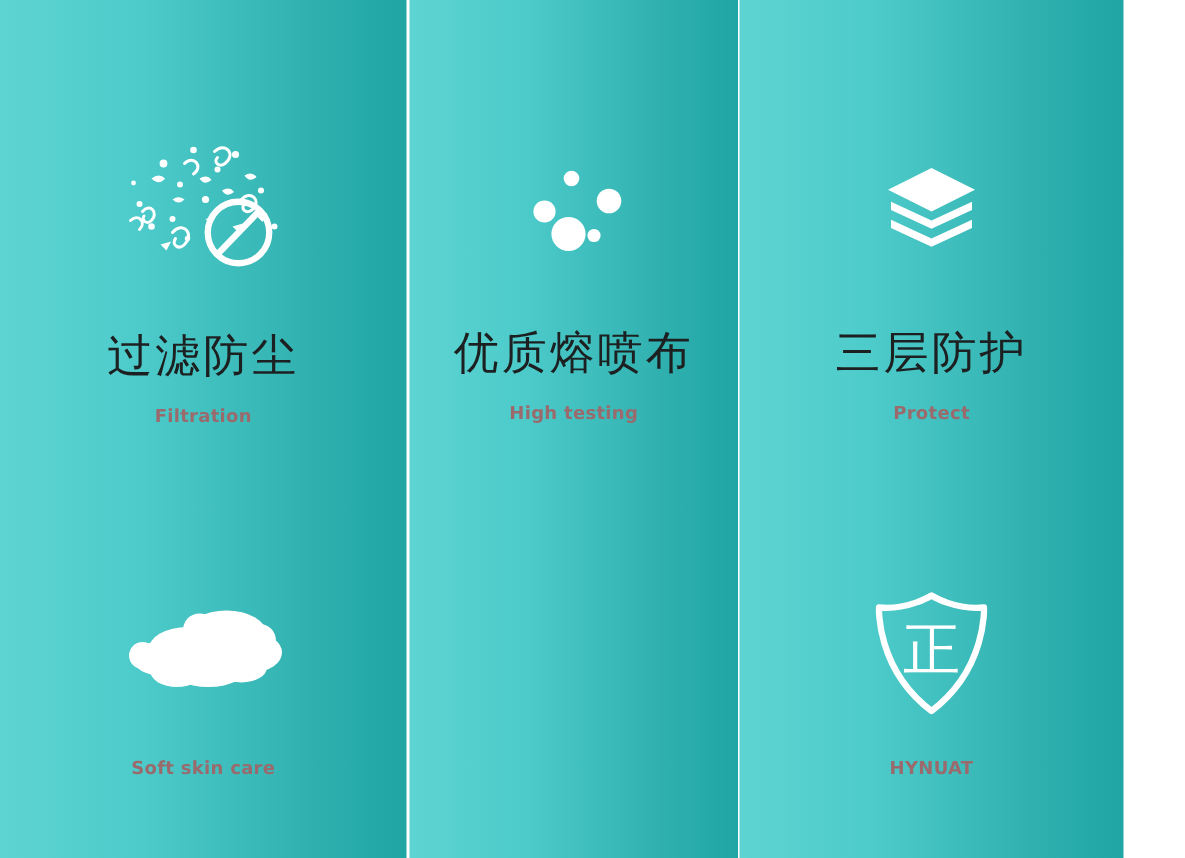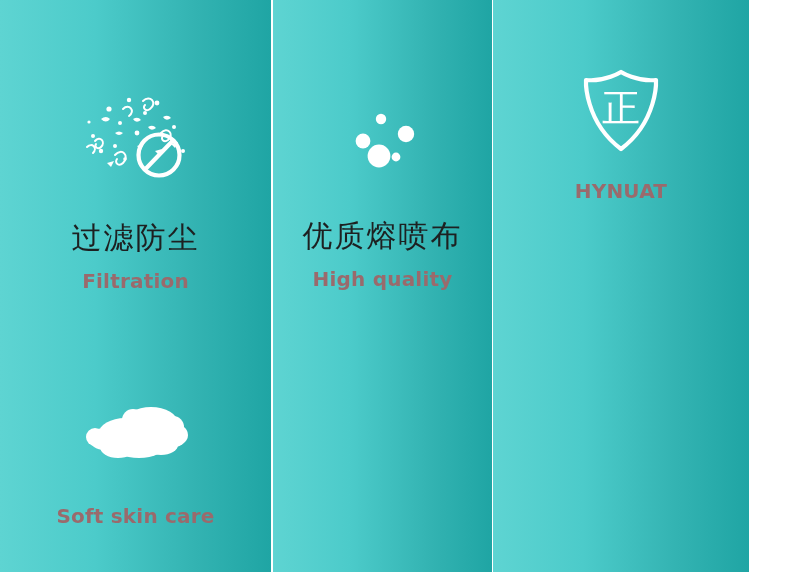--- a/index.html
+++ b/index.html
@@ -65,21 +65,21 @@
     font-size: 30px;
     line-height: 1;
     letter-spacing: 2px;
     font-weight: 400;
     white-space: nowrap;
     font-family: "DejaVu Sans", "Liberation Sans", sans-serif;
   }
   .subtitle-en {
     margin-top: 18px;
     color: #9a6a6c;
-    font-size: 20px;
+    font-size: 12px;
     line-height: 1;
     font-weight: 700;
     letter-spacing: 0.2px;
     white-space: nowrap;
     font-family: "DejaVu Sans", "Liberation Sans", sans-serif;
   }
 
   
   .cell.r1 .title-cn { margin-top: 30px; }
   .cell.r2 .title-cn { margin-top: 26px; }
@@ -170,30 +170,43 @@
           <g fill="#ffffff">
             <circle cx="33" cy="11" r="5.2"></circle>
             <circle cx="58" cy="26" r="8.2"></circle>
             <circle cx="15" cy="33" r="7.4"></circle>
             <circle cx="31" cy="48" r="11.4"></circle>
             <circle cx="48" cy="49" r="4.4"></circle>
           </g>
         </svg>
       </div>
       <div class="title-cn">优质熔喷布</div>
-      <div class="subtitle-en">High quality</div>
+      <div class="subtitle-en">High testing</div>
     </div>
 
 
   </div>
 
   <div class="col-gap"></div>
 
   <div class="col col-3">
 
+    <div class="cell r1 c3">
+      <div class="icon-wrap">
+        <svg width="62" height="58" viewBox="0 0 62 58" aria-hidden="true">
+          <g fill="#ffffff">
+            <path d="M31 2 L60 16.5 L31 31 L2 16.5 Z" rx="3"></path>
+            <path d="M4 24.5 L31 37 L58 24.5 L58 30 L31 42.5 L4 30 Z"></path>
+            <path d="M4 36.5 L31 49 L58 36.5 L58 42 L31 54.5 L4 42 Z"></path>
+          </g>
+        </svg>
+      </div>
+      <div class="title-cn">三层防护</div>
+      <div class="subtitle-en">Protect</div>
+    </div>
 
     <div class="cell r2 c3">
       <div class="icon-wrap lower">
         <svg width="78" height="84" viewBox="0 0 78 84" aria-hidden="true">
           <path d="M39 3 C39 3 55 13 74 11 C74 11 76 52 39 80 C2 52 4 11 4 11 C23 13 39 3 39 3 Z" fill="none" stroke="#ffffff" stroke-width="4.2" stroke-linejoin="round"></path>
           <text x="39" y="52" text-anchor="middle" font-family="DejaVu Sans, Liberation Sans, sans-serif" font-size="38" fill="#ffffff">正</text>
         </svg>
       </div>
       <div class="subtitle-en">HYNUAT</div>
     </div>

